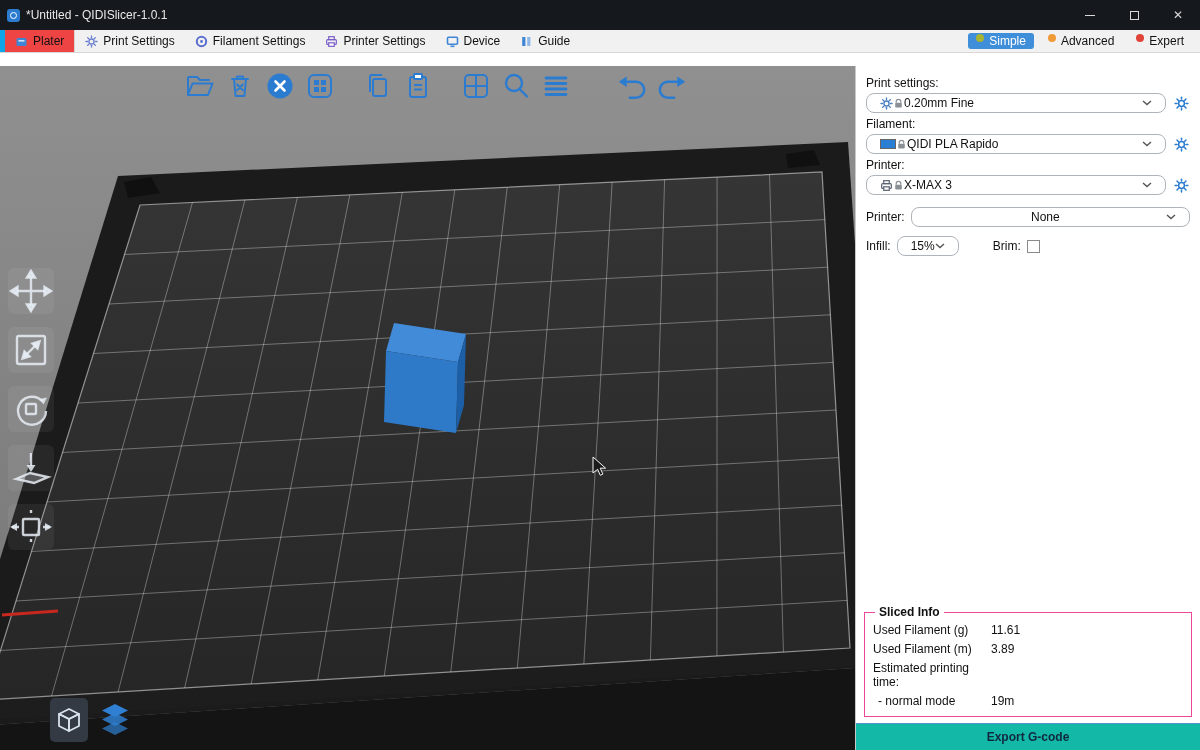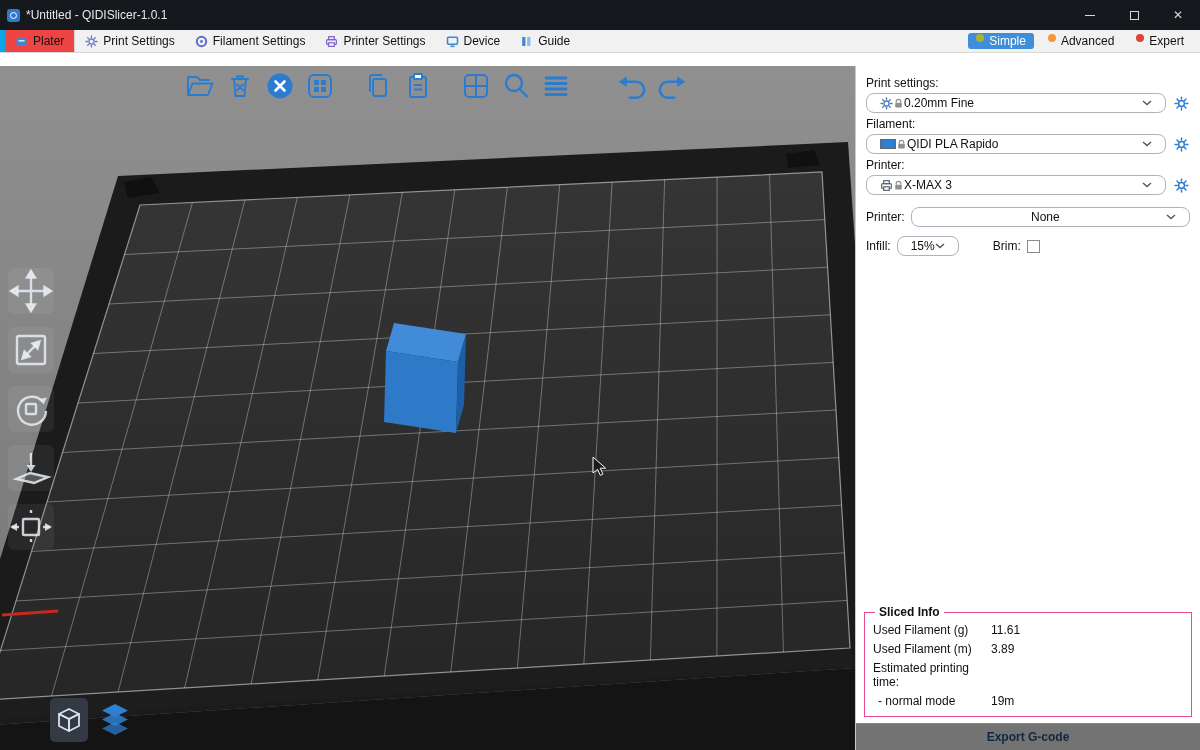--- a/index.html
+++ b/index.html
@@ -483,16 +483,16 @@
         <div class="si-row">
           <span class="si-label">Estimated printing time:</span>
           <span class="si-value"></span>
         </div>
         <div class="si-row indent">
           <span class="si-label">- normal mode</span>
           <span class="si-value">19m</span>
         </div>
       </fieldset>
 
-      <button class="export-btn" style="background: #737373;">Export G-code</button>
+      <button class="export-btn" style="background: #14b8a6;">Export G-code</button>
     </div>
   </div>
 </div>
 
 </body></html>

